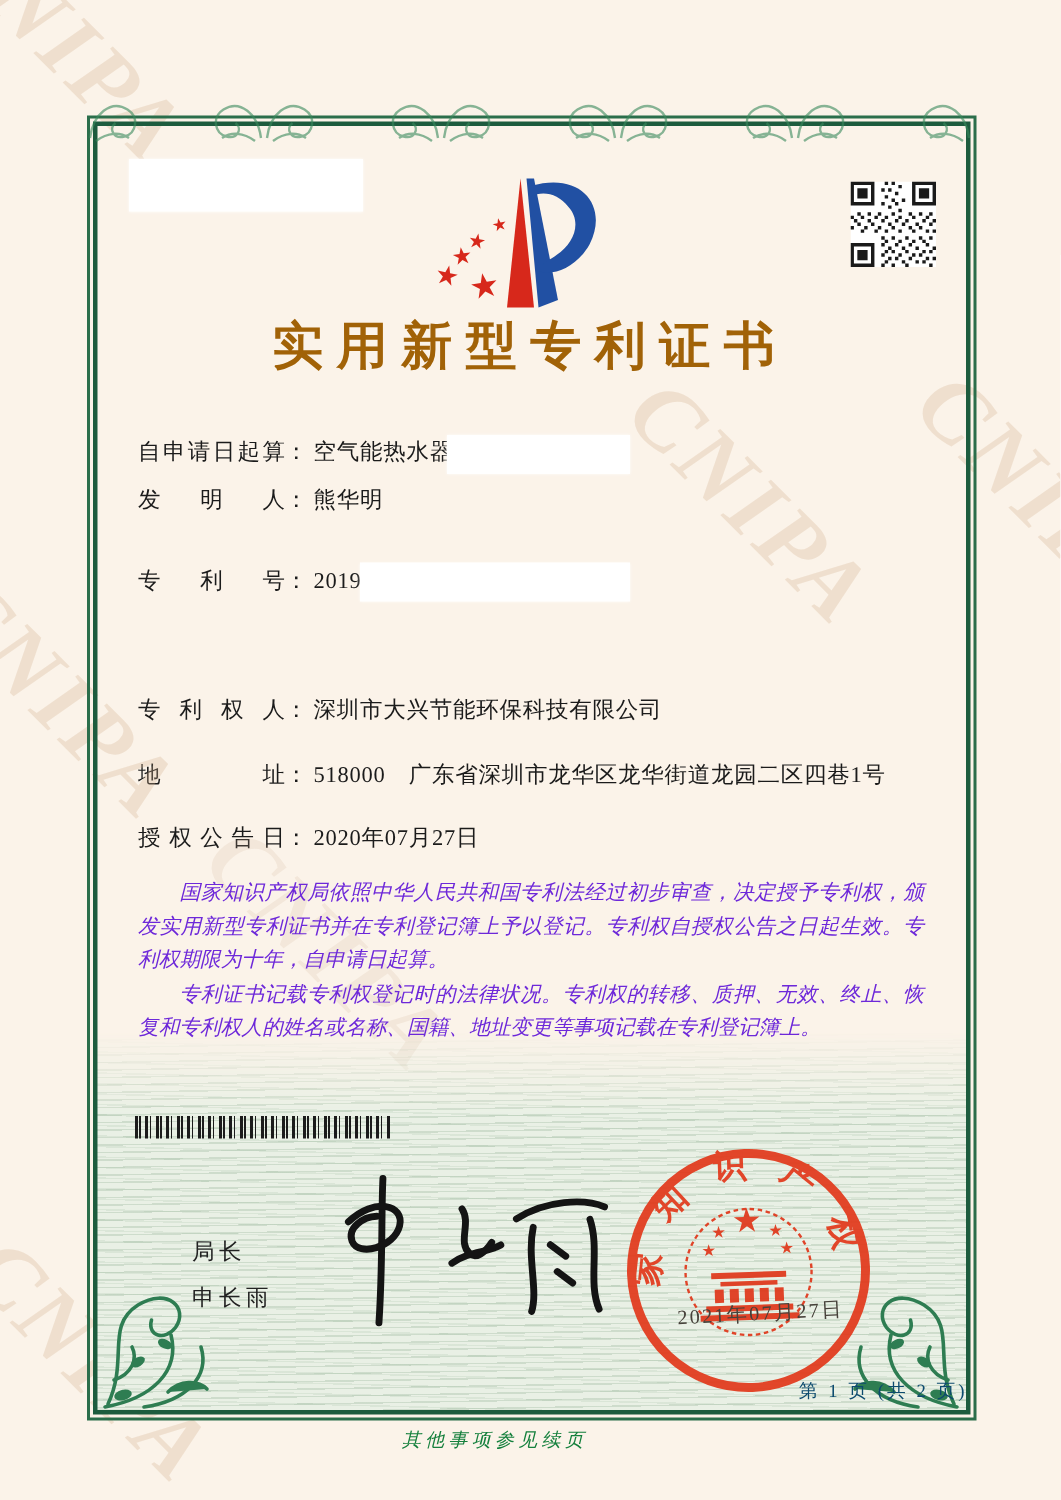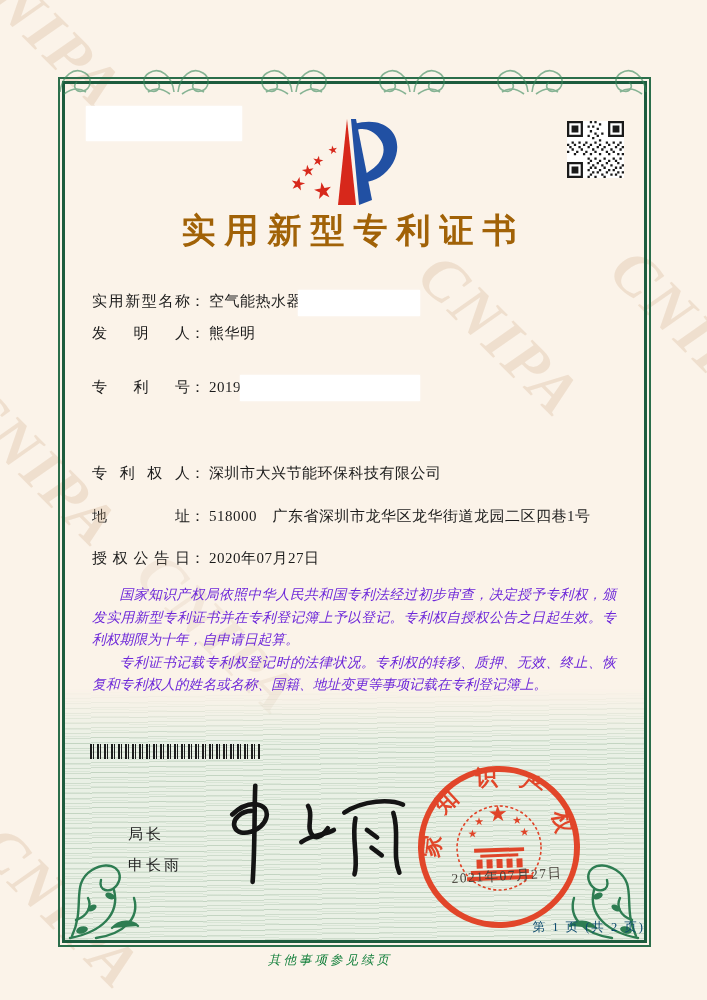--- a/index.html
+++ b/index.html
@@ -161,21 +161,21 @@
                M9 21h1v1H9z M14 21h1v1h-1z M18 21h1v1h-1z M20 21h1v1h-1z
                M11 22h1v1h-1z M13 22h1v1h-1z M17 22h1v1h-1z M22 22h1v1h-1z M24 22h1v1h-1z
                M10 23h1v1h-1z M15 23h1v1h-1z M19 23h1v1h-1z M21 23h1v1h-1z
                M9 24h1v1H9z M12 24h1v1h-1z M16 24h1v1h-1z M23 24h1v1h-1z"></path>
     </g>
   </svg>
 
   <div class="content cert-title">实用新型专利证书</div>
 
   <div class="field-row" style="top:292px;">
-    <span class="flabel">实用新型名称</span><span class="fsep">：</span><span class="fvalue">空气能热水器舱</span>
+    <span class="flabel">自申请日起算</span><span class="fsep">：</span><span class="fvalue">空气能热水器舱</span>
   </div>
   <div class="field-row" style="top:324px;">
     <span class="flabel">发明人</span><span class="fsep">：</span><span class="fvalue">熊华明</span>
   </div>
   <div class="field-row" style="top:378px;">
     <span class="flabel">专利号</span><span class="fsep">：</span><span class="fvalue">2019</span>
   </div>
   <div class="field-row" style="top:464px;">
     <span class="flabel">专利权人</span><span class="fsep">：</span><span class="fvalue">深圳市大兴节能环保科技有限公司</span>
   </div>

